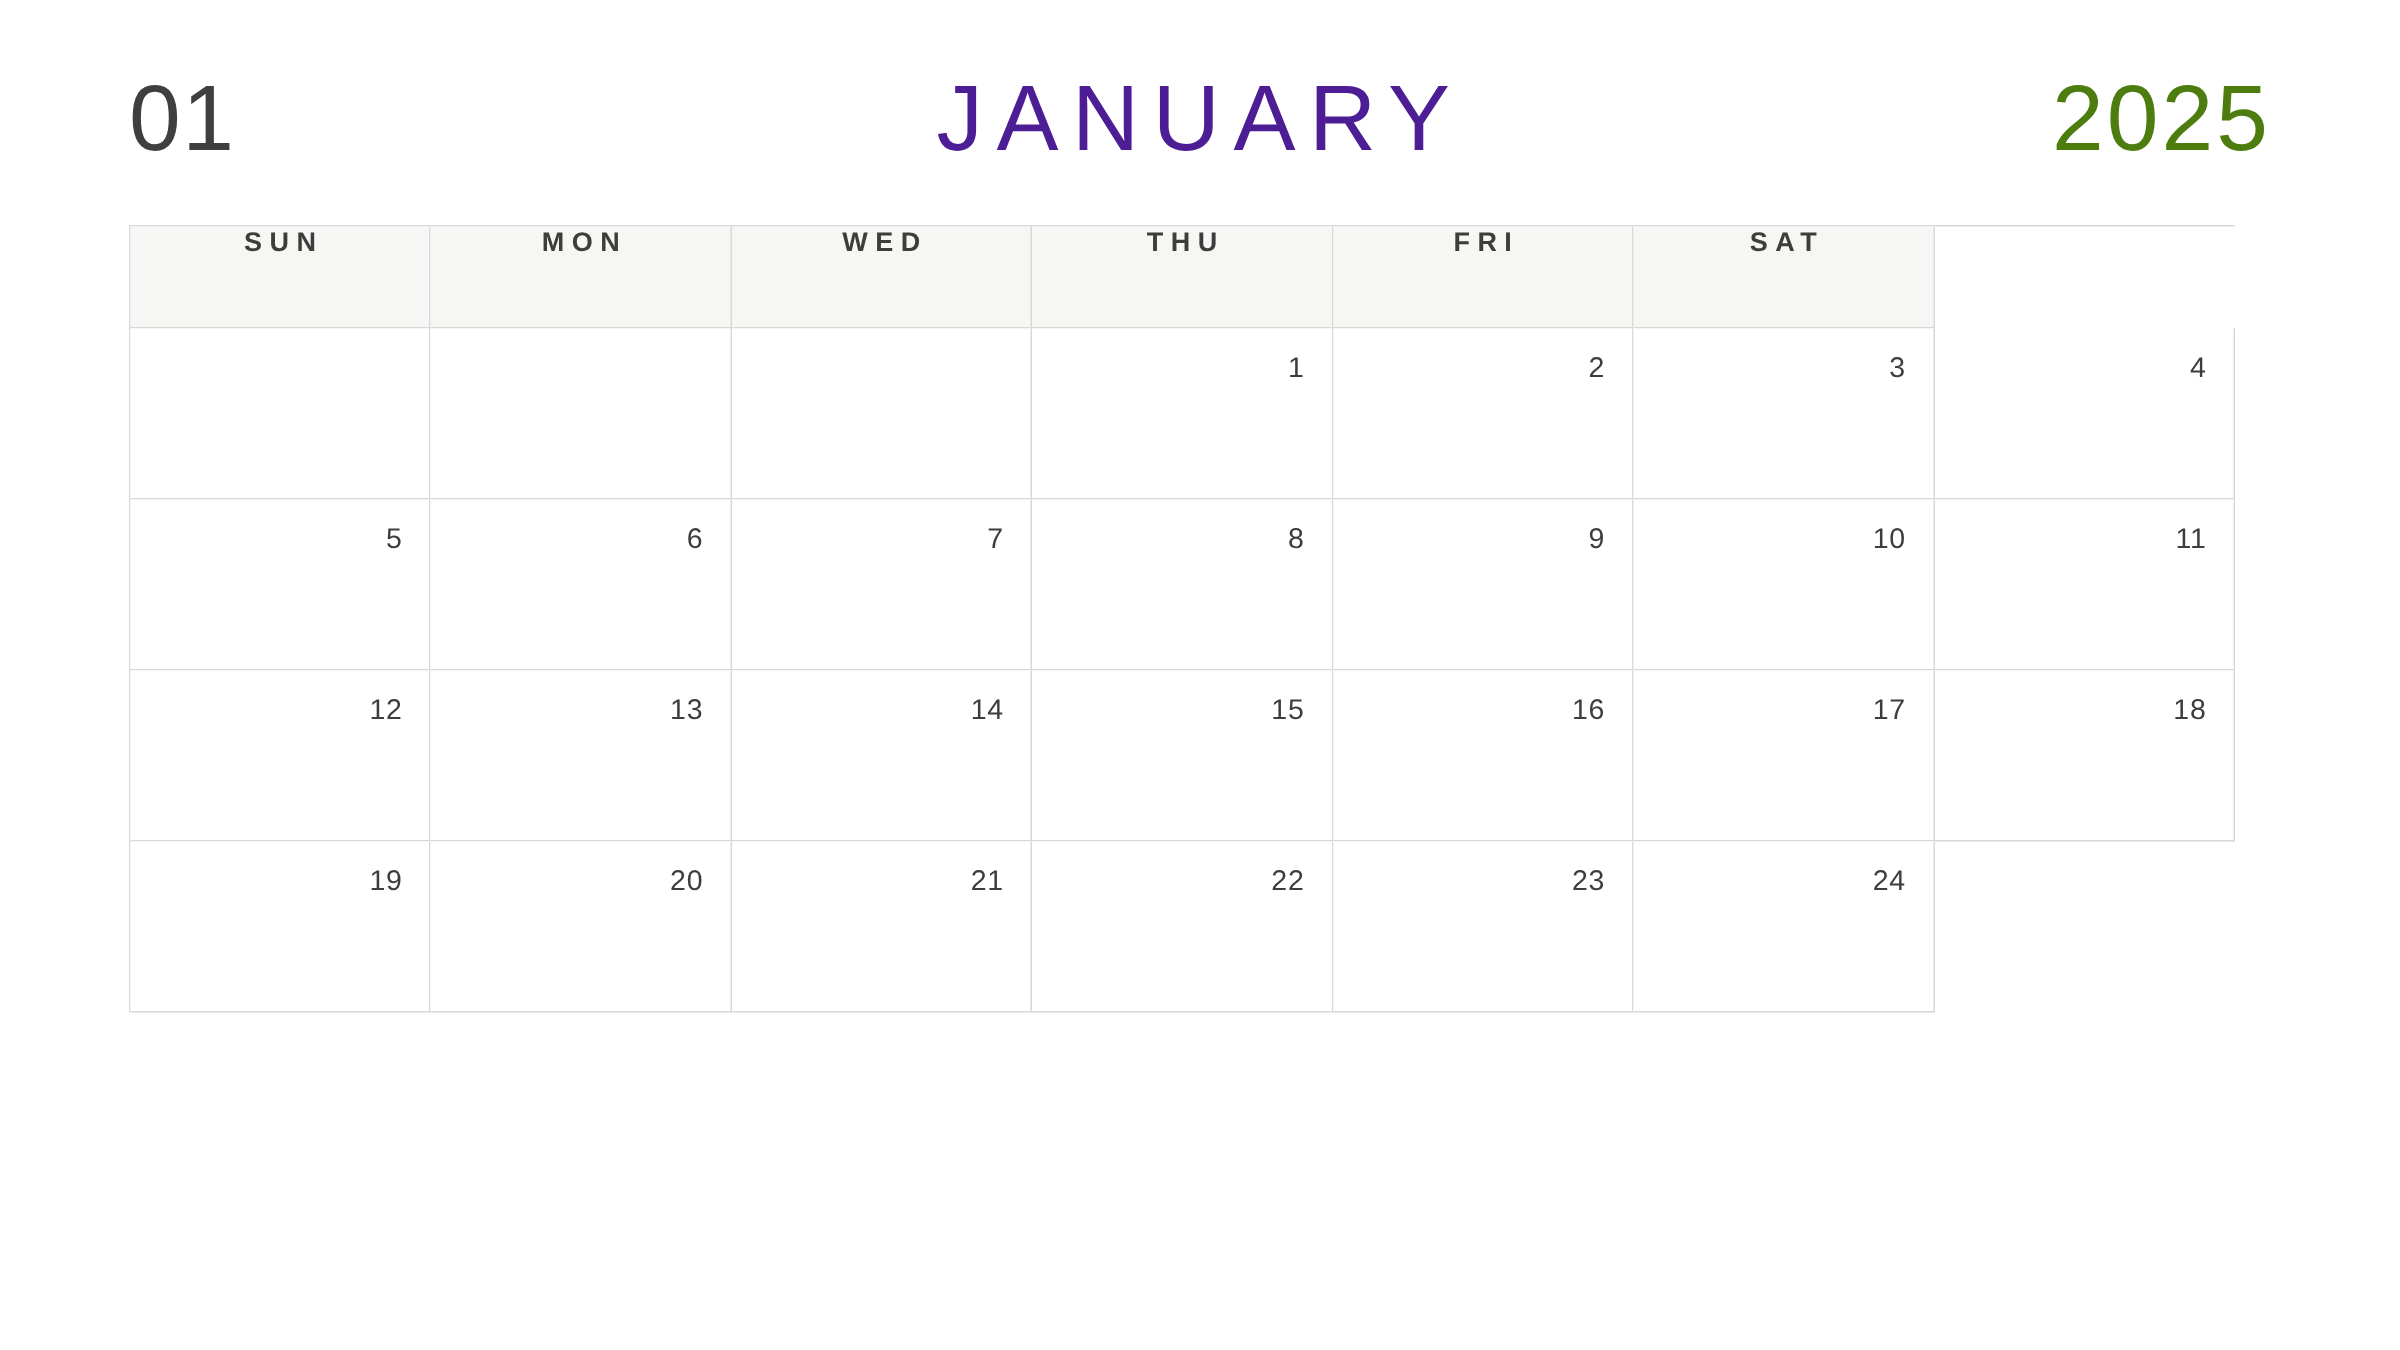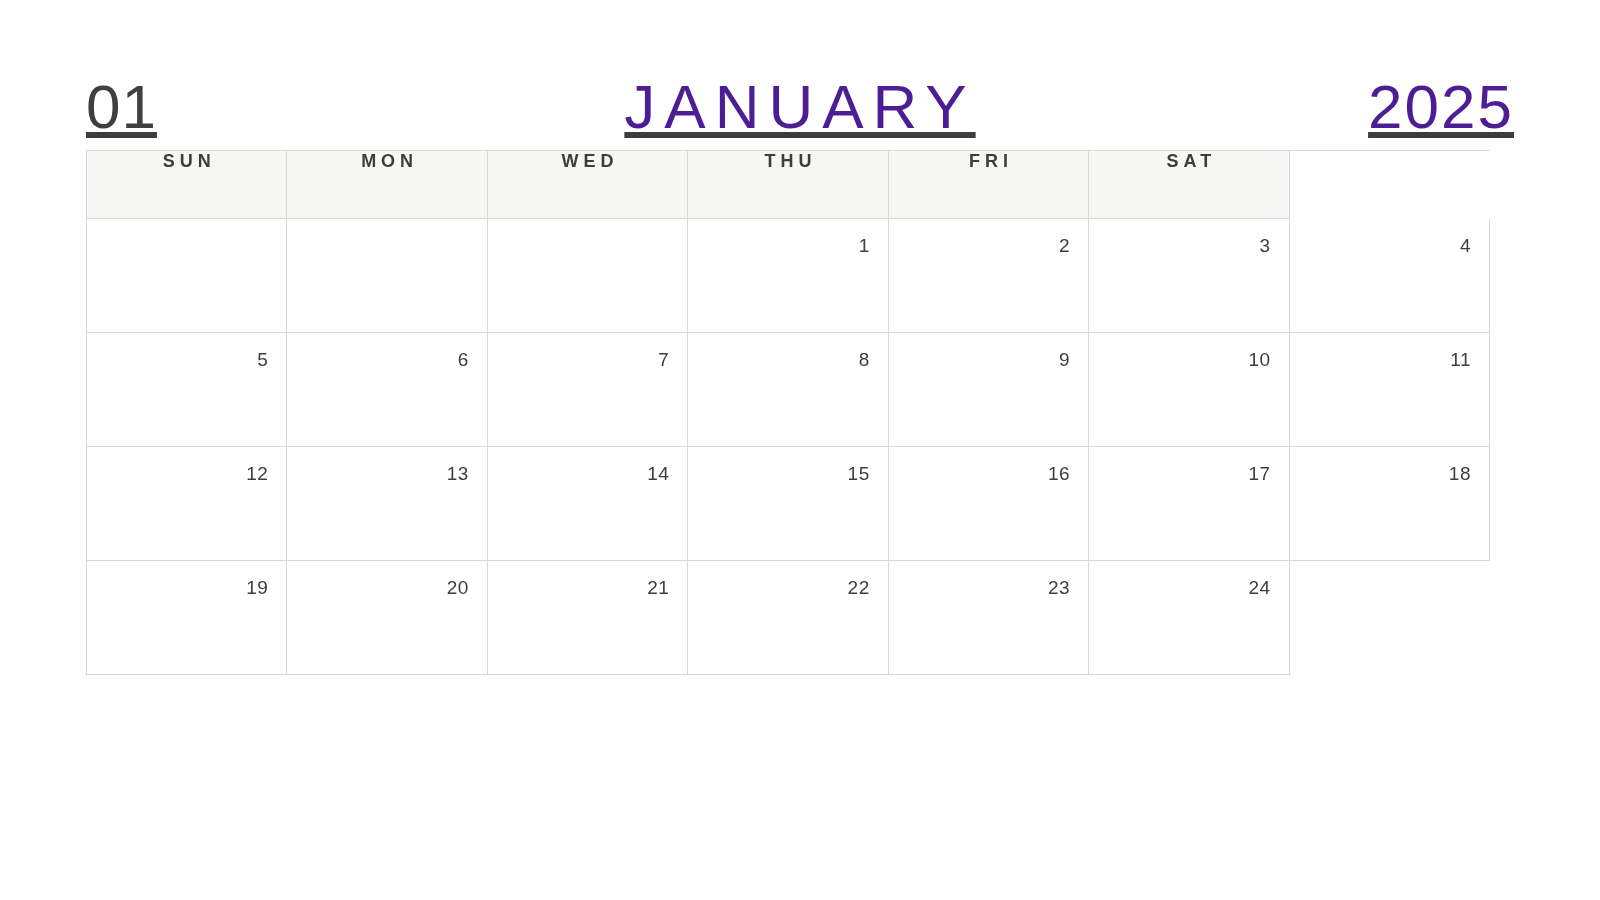--- a/index.html
+++ b/index.html
@@ -20,28 +20,27 @@
     width: 1600px;
     height: 900px;
     box-sizing: border-box;
     padding: 0;
     background: #ffffff;
   }
 
   
   .cal-header {
     position: absolute;
-    top: 58px;
+    top: 40px;
     left: 86px;
     right: 86px;
     height: 80px;
     display: flex;
-    align-items: flex-end;
+    align-items: center;
     justify-content: space-between;
-    text-decoration: underline;
   }
   .month-number {
     font-size: 62px;
     font-weight: 400;
     letter-spacing: 1px;
     color: #3f3f3d;
     line-height: 1;
     flex: 0 0 auto;
     min-width: 180px;
     text-align: left;
@@ -52,21 +51,21 @@
     letter-spacing: 9px;
     color: #4c1d95;
     line-height: 1;
     flex: 1 1 auto;
     text-align: center;
   }
   .year-number {
     font-size: 62px;
     font-weight: 400;
     letter-spacing: 2px;
-    color: #4c1d95;
+    color: #4d7c0f;
     line-height: 1;
     flex: 0 0 auto;
     min-width: 180px;
     text-align: right;
   }
 
   
   .cal-grid {
     position: absolute;
     top: 150px;

